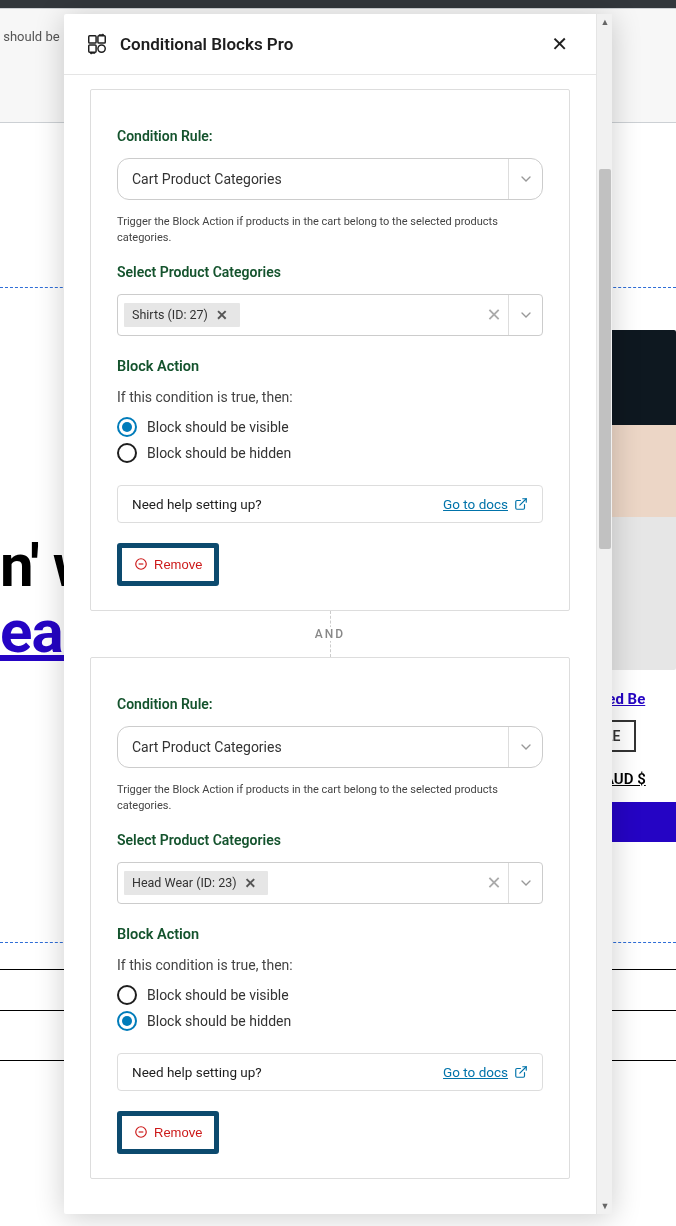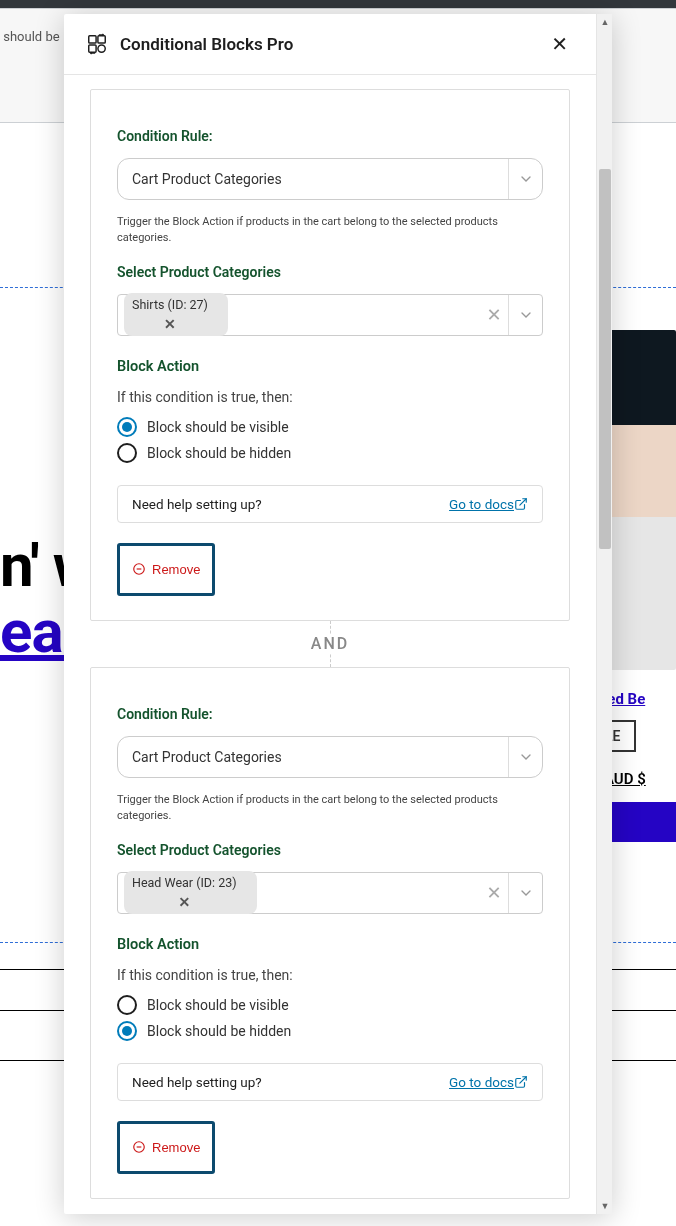--- a/index.html
+++ b/index.html
@@ -142,24 +142,24 @@
 
   .multiselect {
     border:1px solid #ccc; border-radius:4px;
     height:42px; display:flex; align-items:stretch;
     background:#fff;
   }
   .multiselect .tags {
     flex:1; display:flex; align-items:center; padding:0 6px; gap:4px;
   }
   .tag {
-    background:#e6e6e6; border-radius:8px;
+    background:#e6e6e6; border-radius:1px;
     font-size:12.5px; color:#333;
     display:flex; align-items:center;
-    padding:4px 20px 4px 8px; gap:4px;flex-direction:column;
+    padding:4px 8px 4px 8px; gap:4px;
   }
   .tag .x {
     font-weight:700; cursor:pointer; padding:0 4px; font-size:14px; color:#555;
   }
   .multiselect .clear {
     width:28px; display:flex; align-items:center; justify-content:center;
     color:#aaa; font-size:18px; cursor:pointer;
   }
   .multiselect .chev {
     width:34px; border-left:1px solid #ddd;
@@ -189,40 +189,40 @@
 
   .helprow {
     border:1px solid #ddd; border-radius:4px;
     padding:10px 14px;
     display:flex; align-items:center; justify-content:space-between;
     margin-top:22px;
     font-size:13.5px;
   }
   .doclink {
     color:#0073aa; text-decoration:underline;
-    display:flex; align-items:center; 
+    display:flex; align-items:center; gap:6px;
     font-size:13.5px;
     cursor:pointer;
   }
   .doclink svg { width:14px; height:14px; stroke:#0073aa; }
 
   .remove-btn {
     margin-top:20px;
     display:inline-flex; align-items:center; gap:6px;
-    border:3px solid #0c4a6e; color:#cc1818;
-    border-radius:3px; padding:16px 12px;
+    border:5px solid #0c4a6e; color:#cc1818;
+    border-radius:3px; padding:9px 12px;
     font-size:13px; background:#fff;
     cursor:pointer;
   }
   .remove-btn svg { width:14px; height:14px; stroke:#cc1818; }
 
   .and-sep {
     text-align:center; position:relative;
     height:46px; display:flex; align-items:center; justify-content:center;
-    font-size:16px; letter-spacing:2px; color:#888; font-weight:500;
+    font-size:12px; letter-spacing:2px; color:#888; font-weight:500;
   }
   .and-sep::before {
     content:""; position:absolute; left:50%; top:0; bottom:0; width:1px;
     border-left:1px dashed #ccc; z-index:0;
   }
   .and-sep span { background:#fff; padding:0 8px; position:relative; z-index:1; }
 </style>
 </head>
 <body>
 

